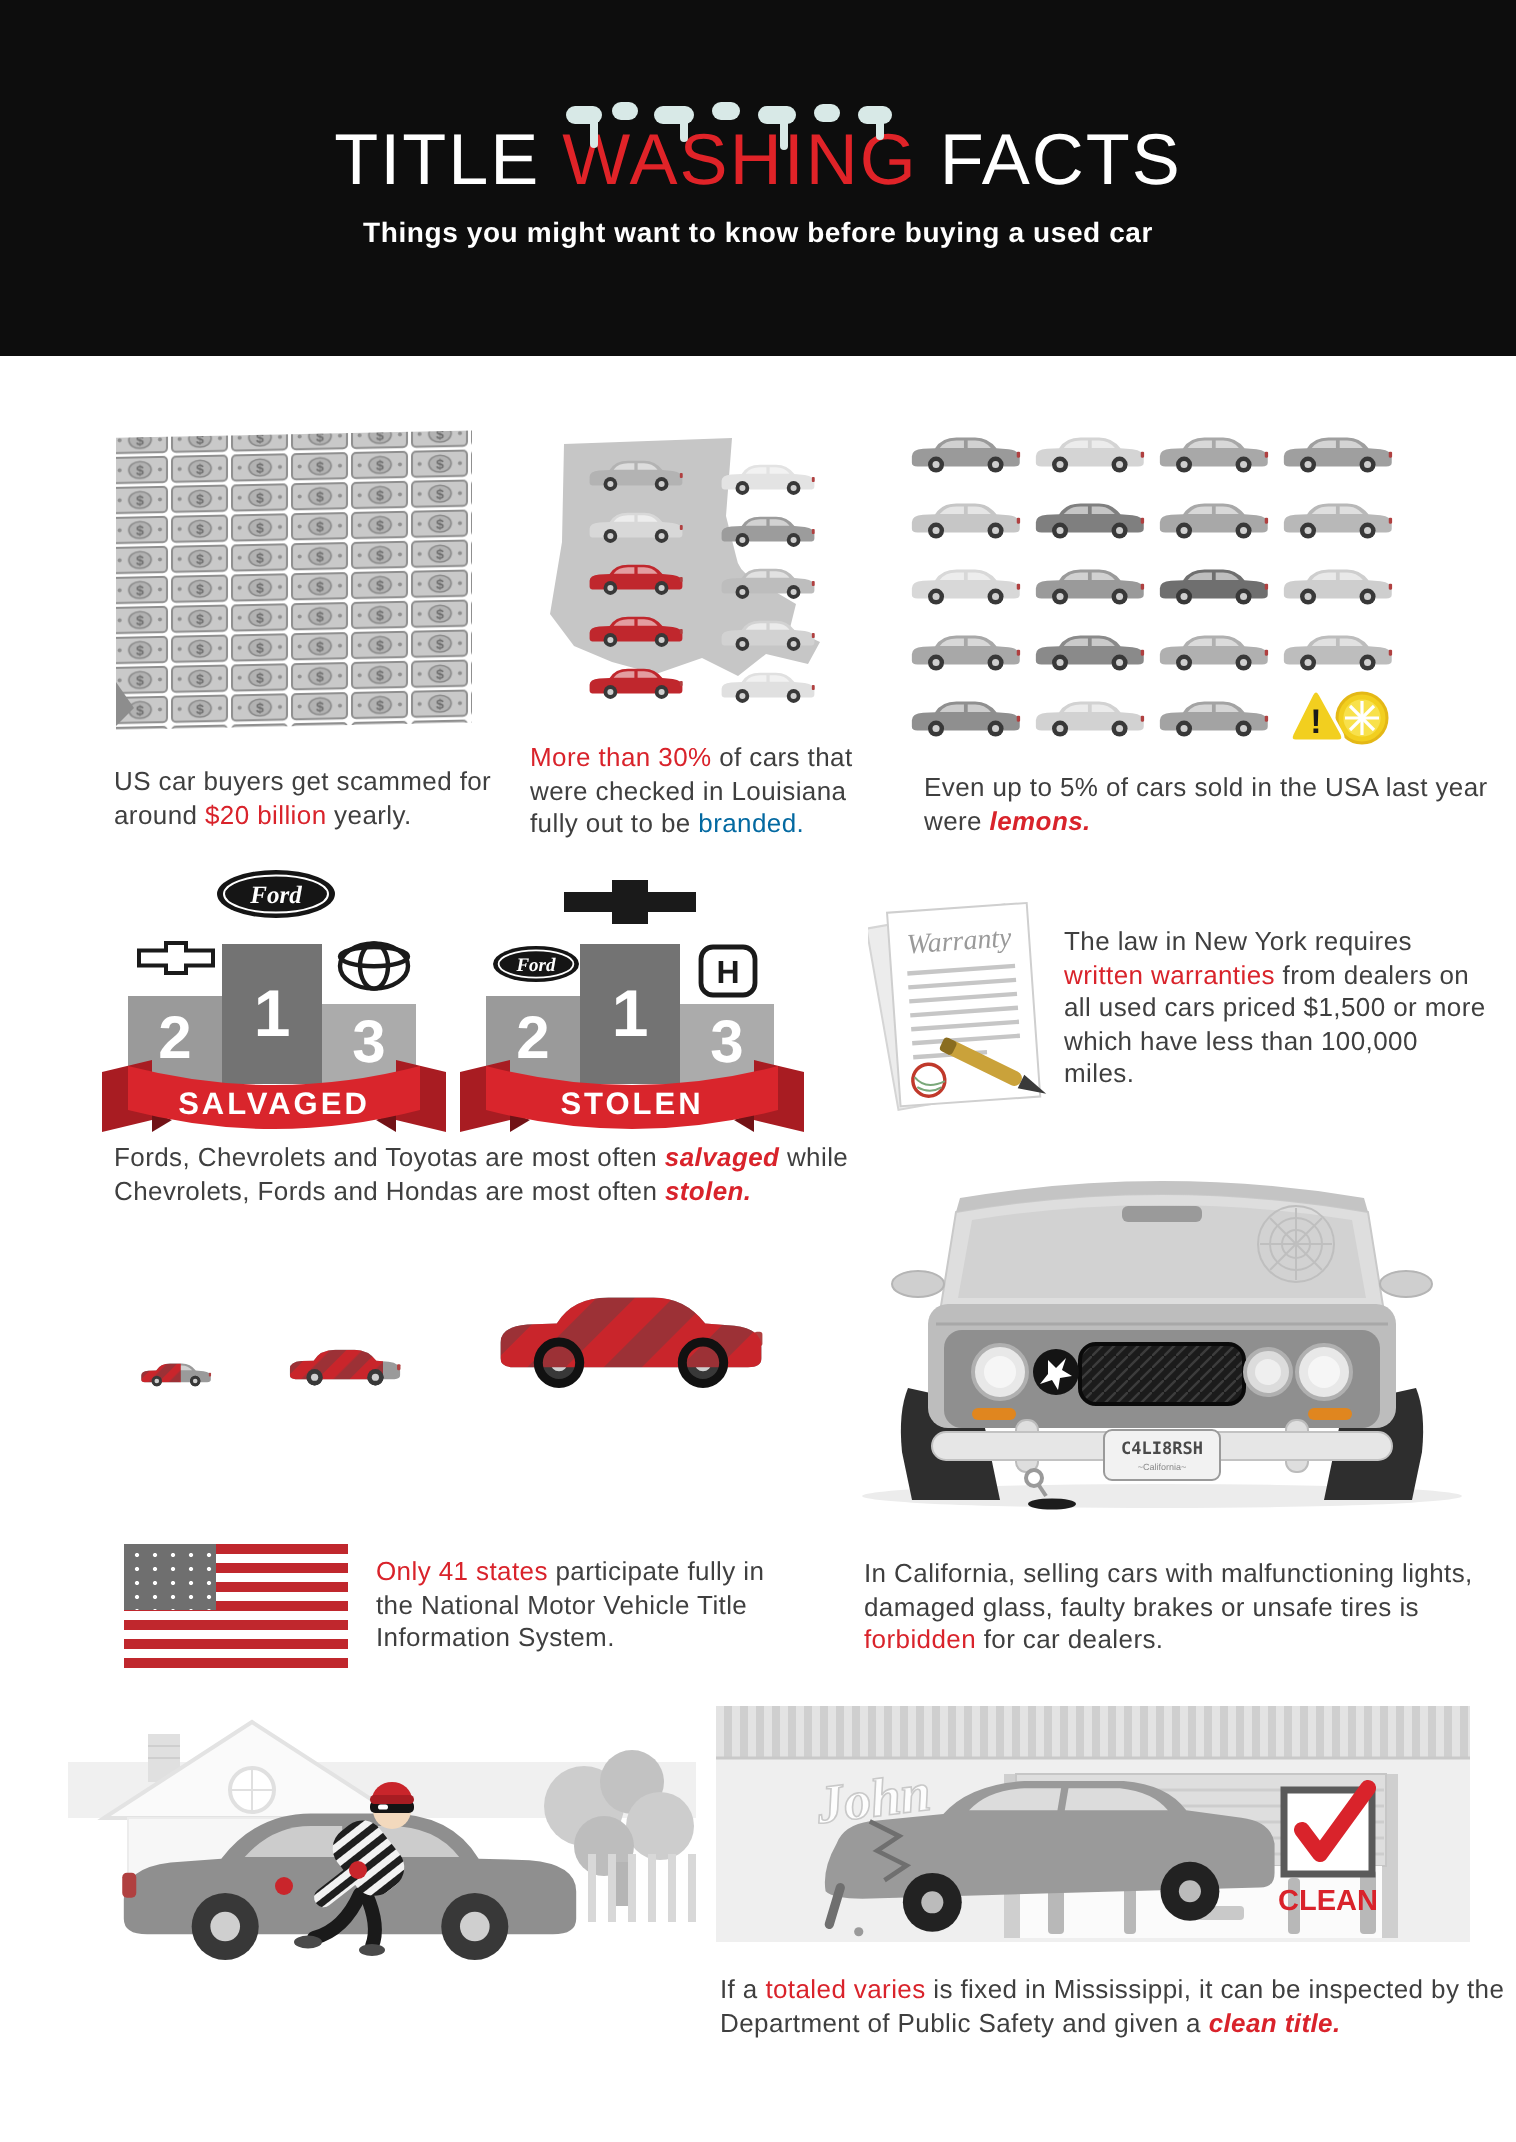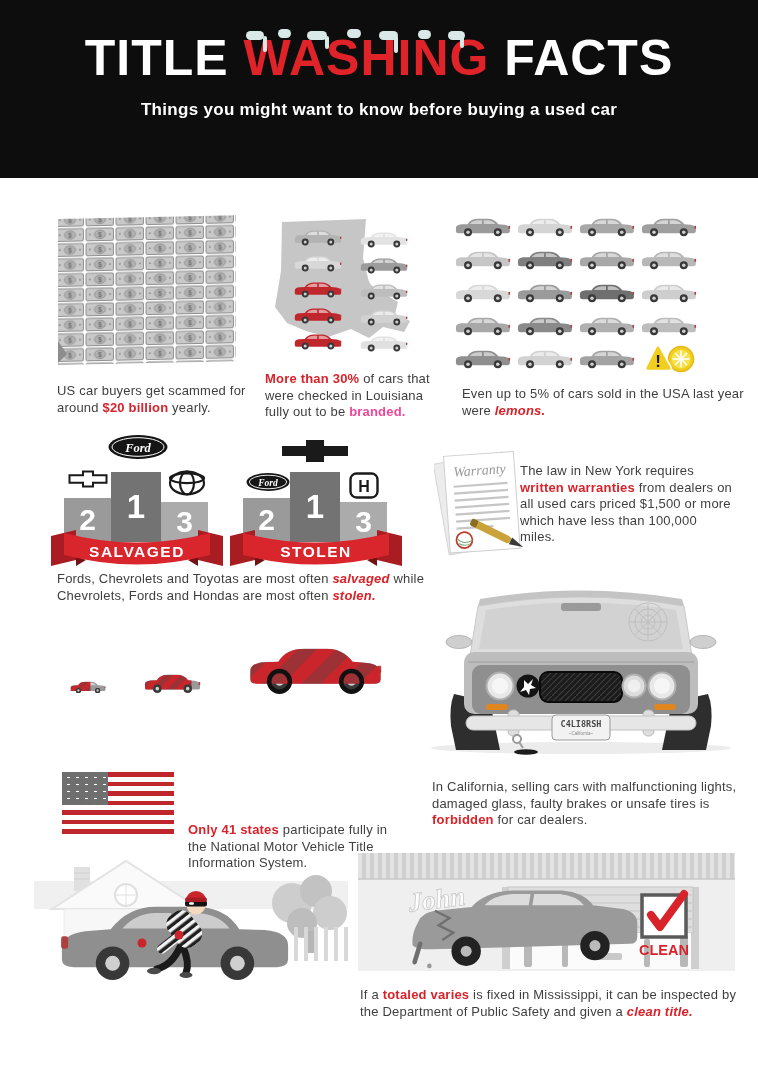--- a/index.html
+++ b/index.html
@@ -4,37 +4,37 @@
 <style>
   :root{
     --red:#d9232b; --red-dark:#a81c22; --ink:#0d0d0d; --text:#3f3f3f;
   }
   html,body{margin:0;padding:0;background:#fff;}
   .page{position:relative;width:758px;height:1071px;background:#fff;overflow:hidden;
         font-family:"Liberation Sans",sans-serif;}
   
   .header{position:absolute;left:0;top:0;width:758px;height:178px;background:var(--ink);
           color:#fff;text-align:center;}
-  .header h1{margin:0;padding-top:34px;font-size:50px;line-height:48px;font-weight:700;letter-spacing:1px;}
+  .header h1{margin:0;padding-top:56px;font-size:36px;line-height:48px;font-weight:400;letter-spacing:1px;}
   .t-white{color:#fff;}
   .t-ice{color:#e02328;position:relative;display:inline-block;}
   .snow{position:absolute;background:#d8e9e7;border-radius:6px;height:9px;top:-3px;}
   .snow.s1{left:1%;width:18px;} .snow.s2{left:14%;width:13px;top:-5px;}
   .snow.s3{left:26%;width:20px;} .snow.s4{left:42%;width:14px;top:-5px;}
   .snow.s5{left:55%;width:19px;} .snow.s6{left:71%;width:13px;top:-4px;}
   .snow.s7{left:83%;width:17px;}
   .drip{position:absolute;background:#d8e9e7;width:4px;border-radius:2px;}
   .drip.d1{left:8%;top:2px;height:16px;} .drip.d2{left:33%;top:2px;height:13px;}
   .drip.d3{left:61%;top:2px;height:17px;} .drip.d4{left:88%;top:2px;height:12px;}
-  .header .sub{margin-top:18px;font-size:17px;font-weight:700;letter-spacing:.3px;}
+  .header .sub{margin-top:4px;font-size:14px;font-weight:700;letter-spacing:.3px;}
   
   .cap{position:absolute;font-size:13px;line-height:16.5px;color:var(--text);letter-spacing:.2px;}
   .seg-n{font-weight:400;}
-  .seg-b{font-weight:700;color:#ec4899;}
-  .seg-rb{font-weight:700;color:var(--red);}
+  .seg-b{font-weight:400;color:#0369a1;}
+  .seg-rb{font-weight:400;color:var(--red);}
   .seg-rbi{font-weight:700;font-style:italic;color:var(--red);}
   
   .art{position:absolute;}
   
   .podium{position:absolute;width:158px;height:126px;}
   .step{position:absolute;display:flex;align-items:center;justify-content:center;
         color:#fff;font-weight:800;}
   .step.two{left:6px;top:60px;width:47px;height:44px;background:#9a9a9a;font-size:30px;}
   .step.one{left:53px;top:34px;width:50px;height:70px;background:#737373;font-size:33px;}
   .step.three{left:103px;top:64px;width:47px;height:40px;background:#ababab;font-size:30px;}
@@ -235,21 +235,21 @@
       </g>
       <circle cx="28" cy="89" r="8" fill="none" stroke="#c0392b" stroke-width="1.7"></circle>
       <path d="M21,87 q5,7 15,3 M22,92 q6,4 12,1" stroke="#7aa87a" stroke-width="1" fill="none"></path>
     </g>
     <g transform="rotate(26 62 84)">
       <rect x="36" y="80" width="42" height="7.5" rx="3.5" fill="#caa23a"></rect>
       <rect x="34" y="80" width="7" height="7.5" rx="2" fill="#8a6d20"></rect>
       <polygon points="78,80 92,83.7 78,87.5" fill="#3a3a3a"></polygon>
     </g>
   </svg>
-  <div class="cap" style="left:520px;top:463px;width:212px"><span class="seg-n">The law in New York requires </span><span class="seg-rb">written warranties</span><span class="seg-n"> from dealers on all used cars priced $1,500 or more which have less than 100,000 miles.</span></div>
+  <div class="cap" style="left:532px;top:463px;width:212px"><span class="seg-n">The law in New York requires </span><span class="seg-rb">written warranties</span><span class="seg-n"> from dealers on all used cars priced $1,500 or more which have less than 100,000 miles.</span></div>
 
   <svg class="art" style="left:52px;top:624px" width="352" height="78" viewBox="0 0 352 78">
     <g transform="translate(18,56) scale(.6)">
       <use href="#car" style="color:#9a9a9a"></use>
       <g clip-path="url(#bodyClip)">
           <rect width="34" height="22" fill="url(#redstripe)"></rect>
         </g>
       <circle cx="14" cy="17.5" r="4.3" fill="#383838"></circle>
         <circle cx="14" cy="17.5" r="1.9" fill="#cfcfcf"></circle>
       <circle cx="46" cy="17.5" r="4.3" fill="#383838"></circle>
@@ -315,21 +315,21 @@
     <text x="161" y="151" text-anchor="middle" font-family="DejaVu Sans Mono" ,monospace="" font-size="8.5" font-weight="bold" fill="#4a4a4a">C4LI8RSH</text>
     <text x="161" y="159" text-anchor="middle" font-size="4.5" fill="#8a8a8a">~California~</text>
     <circle cx="97" cy="163" r="4" fill="none" stroke="#9a9a9a" stroke-width="2"></circle>
     <line x1="99" y1="166" x2="103" y2="172" stroke="#9a9a9a" stroke-width="2"></line>
     <ellipse cx="106" cy="176" rx="12" ry="2.8" fill="#1c1c1c"></ellipse>
   </svg>
 
   <div class="flag">
       <div class="canton"></div>
     </div>
-  <div class="cap" style="left:188px;top:822px;width:215px"><span class="seg-rb">Only 41 states</span><span class="seg-n"> participate fully in the National Motor Vehicle Title Information System.</span></div>
+  <div class="cap" style="left:188px;top:778px;width:215px"><span class="seg-rb">Only 41 states</span><span class="seg-n"> participate fully in the National Motor Vehicle Title Information System.</span></div>
   <div class="cap" style="left:432px;top:779px;width:306px"><span class="seg-n">In California, selling cars with malfunctioning lights, damaged glass, faulty brakes or unsafe tires is </span><span class="seg-rb">forbidden</span><span class="seg-n"> for car dealers.</span></div>
 
   <svg class="art" style="left:30px;top:851px" width="322" height="134" viewBox="0 0 322 134">
     <rect x="4" y="30" width="314" height="28" fill="#f0f0f0"></rect>
     <rect x="44" y="16" width="16" height="24" fill="#e0e0e0"></rect>
     <line x1="44" y1="22" x2="60" y2="22" stroke="#cfcfcf"></line>
       <line x1="44" y1="28" x2="60" y2="28" stroke="#cfcfcf"></line>
     <polygon points="22,58 96,10 170,58" fill="#fafafa" stroke="#e3e3e3" stroke-width="2"></polygon>
     <rect x="34" y="58" width="124" height="44" fill="#f7f7f7" stroke="#ececec"></rect>
     <circle cx="96" cy="44" r="11" fill="#ffffff" stroke="#e0e0e0" stroke-width="2"></circle>

